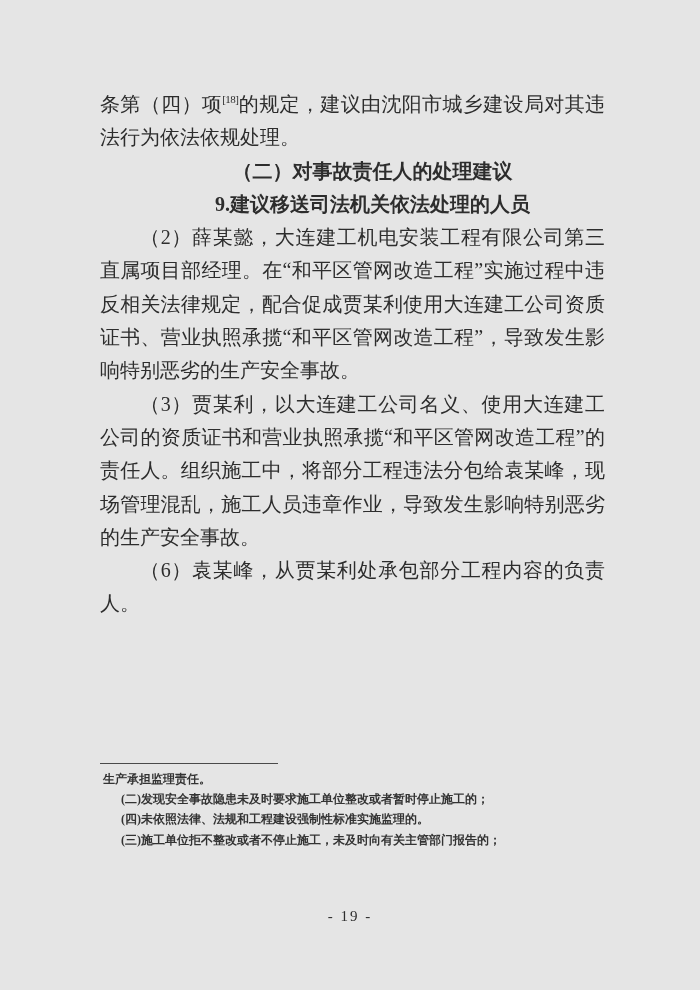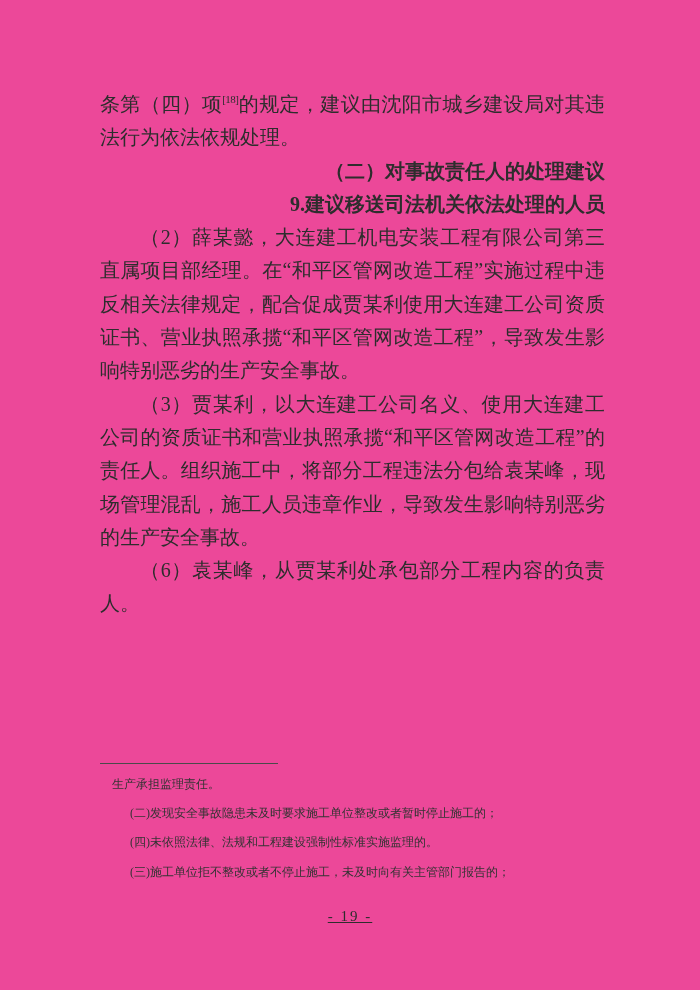--- a/index.html
+++ b/index.html
@@ -4,21 +4,21 @@
 <style>
   html, body {
     margin: 0;
     padding: 0;
     background: #ffffff;
   }
   .page {
     position: relative;
     width: 700px;
     height: 990px;
-    background: #ec4899;
+    background: #e5e5e5;
     font-family: "Liberation Serif", "DejaVu Serif", serif;
     color: #2d2d2d;
     overflow: hidden;
   }
   .body-text {
     position: absolute;
     left: 100px;
     top: 88px;
     width: 505px;
     font-size: 20px;
@@ -27,21 +27,21 @@
   }
   .para {
     margin: 0;
     text-indent: 2em;
   }
   .para.no-indent {
     text-indent: 0;
   }
   .para.heading {
     font-weight: bold;
-    text-align: right;
+    text-align: center;
   }
   sup.fnref {
     font-size: 11px;
     line-height: 0;
     vertical-align: super;
     letter-spacing: -0.5px;
   }
   .footnote-block {
     position: absolute;
     left: 100px;
@@ -54,36 +54,36 @@
     height: 0;
     border-top: 1.5px solid #4a4a4a;
     margin: 0 0 7px 0;
   }
   .fn-text {
     font-size: 12px;
     line-height: 17.2px;
     text-align: justify;
   }
   .fn-text p {
-    margin: 12px;
+    margin: 3px;
+    font-weight: bold;
   }
   .fn-items p {
     padding-left: 18px;
     text-align: left;
   }
   .page-number {
     position: absolute;
     left: 0;
     top: 908px;
     width: 100%;
     text-align: center;
     font-size: 15px;
     color: #2d2d2d;
     letter-spacing: 2px;
-    text-decoration: underline;
   }
 </style>
 </head>
 <body>
 
 <div class="page">
 
   <div class="body-text">
     <p class="para no-indent"><span>条第（四）项</span><sup class="fnref">[18]</sup><span>的规定，建议由沈阳市城乡建设局对其违法行为依法依规处理。</span></p>
 

